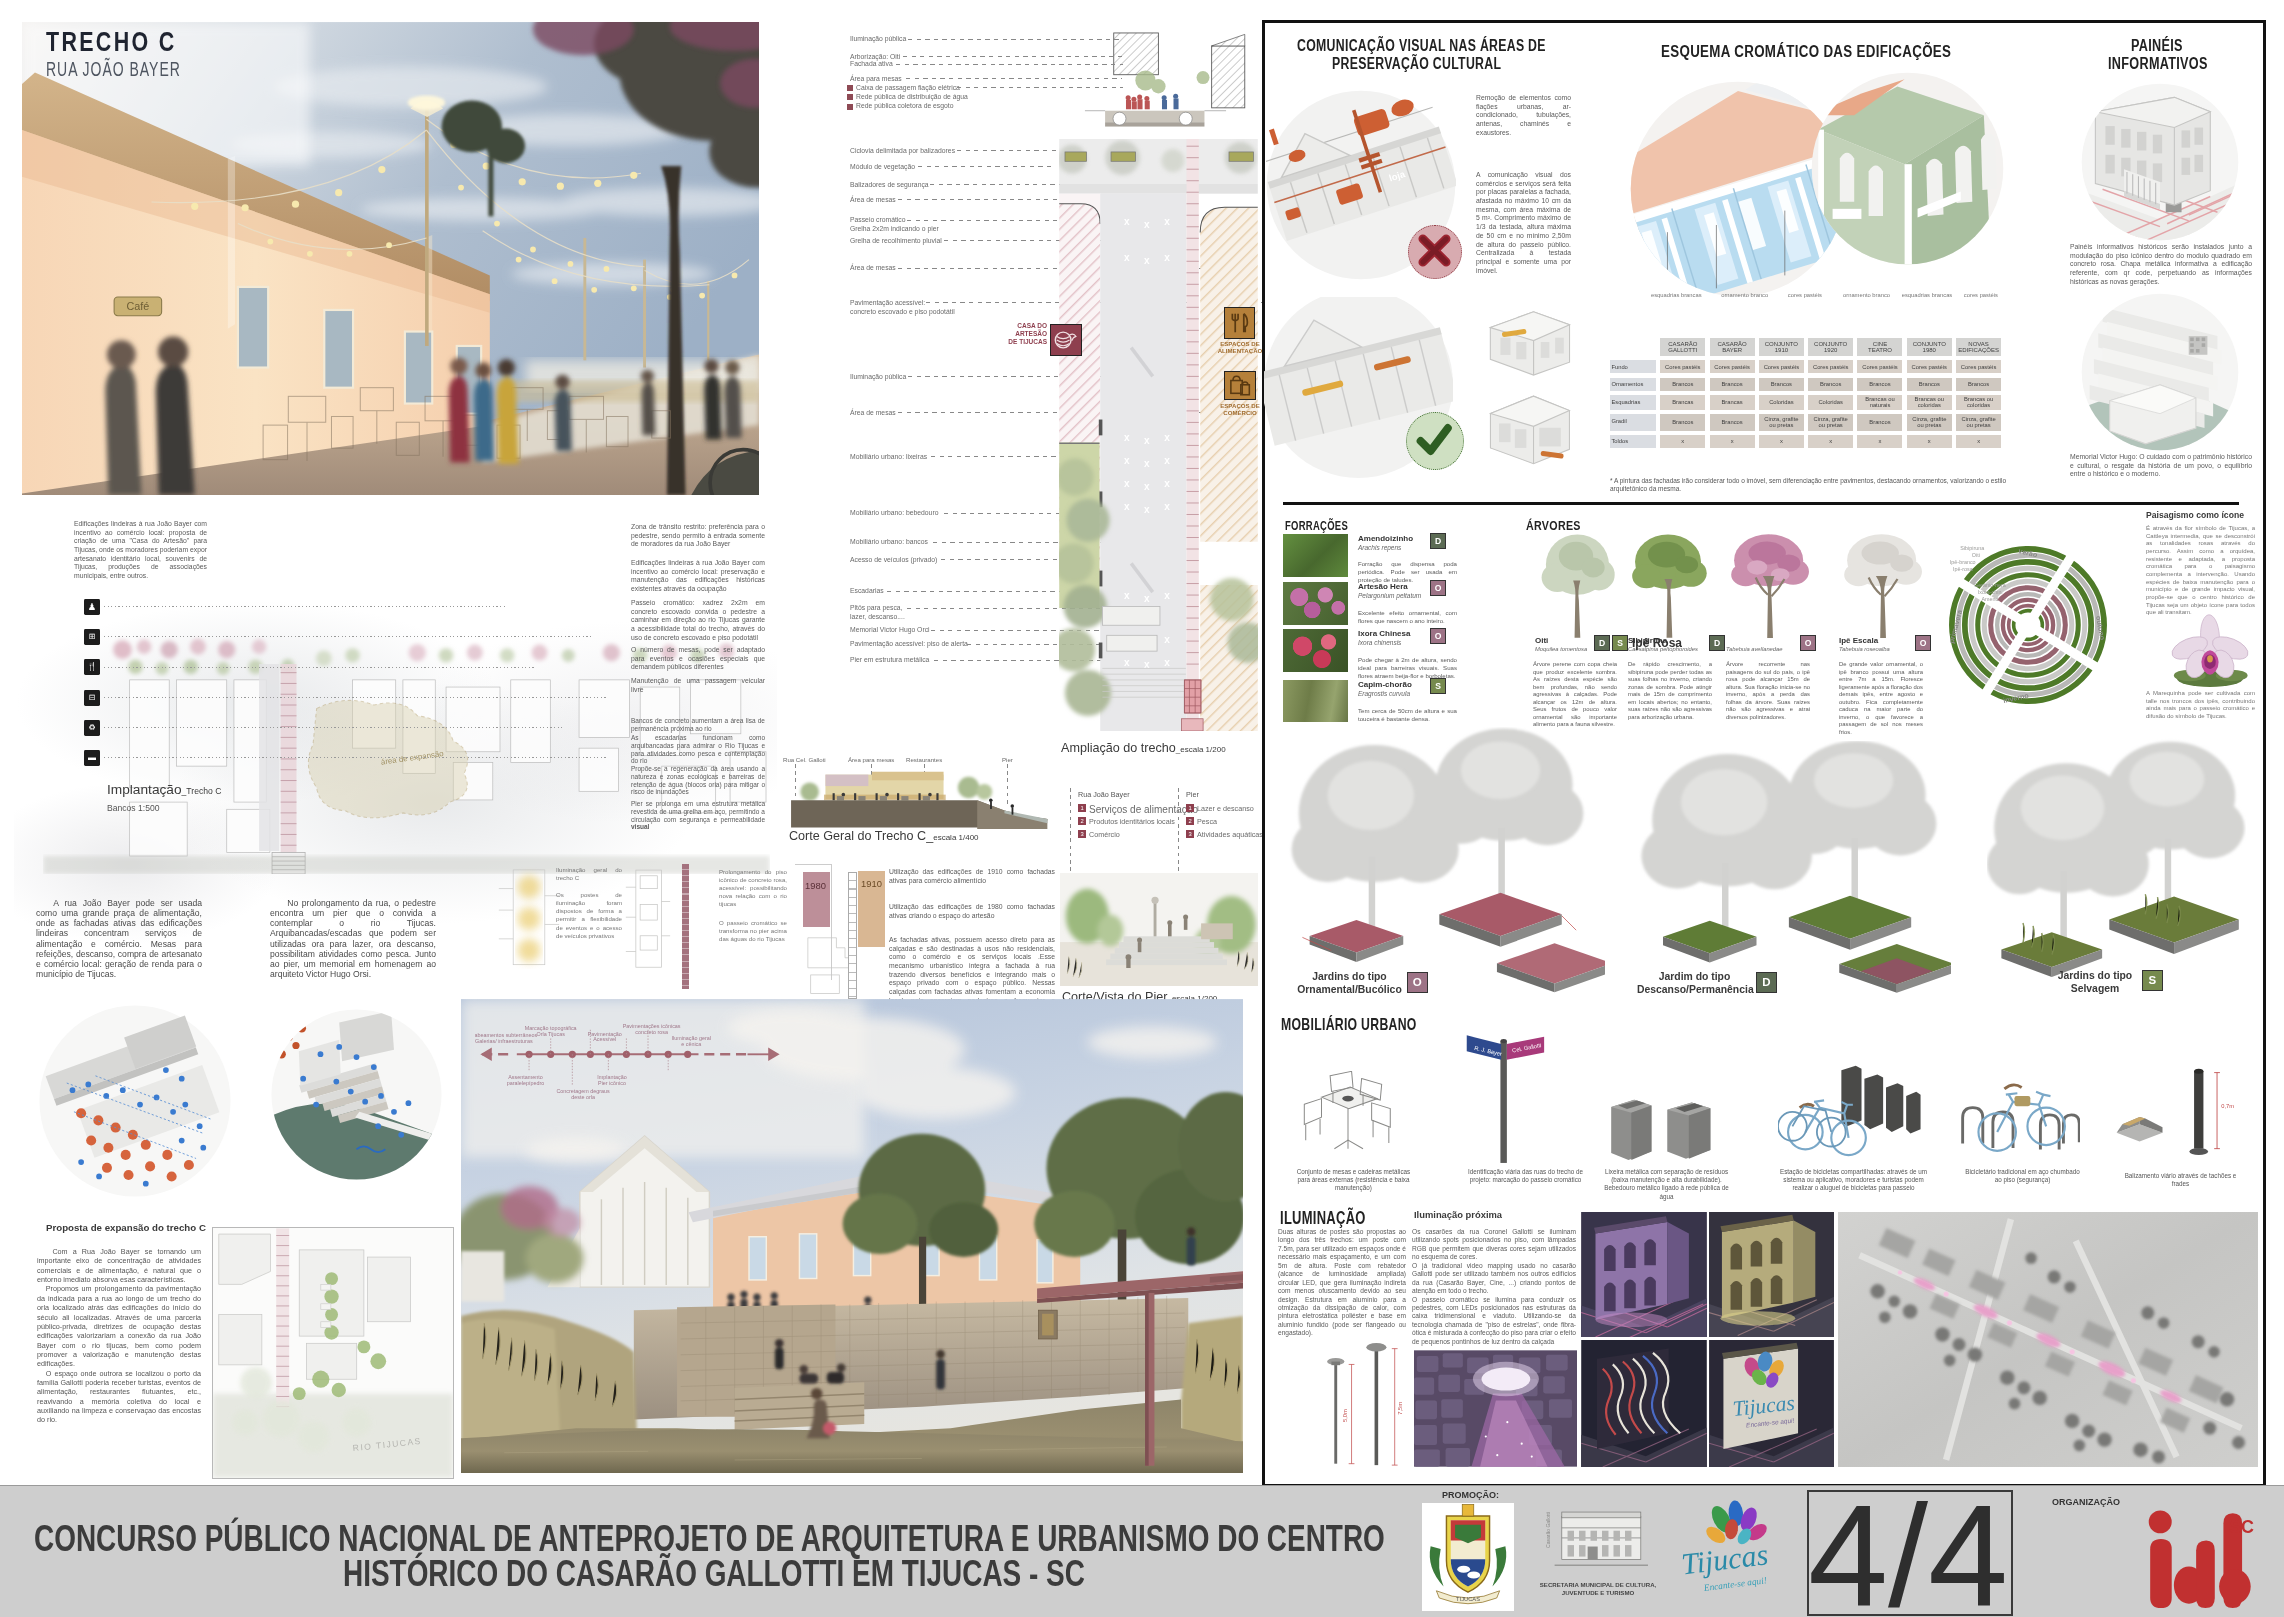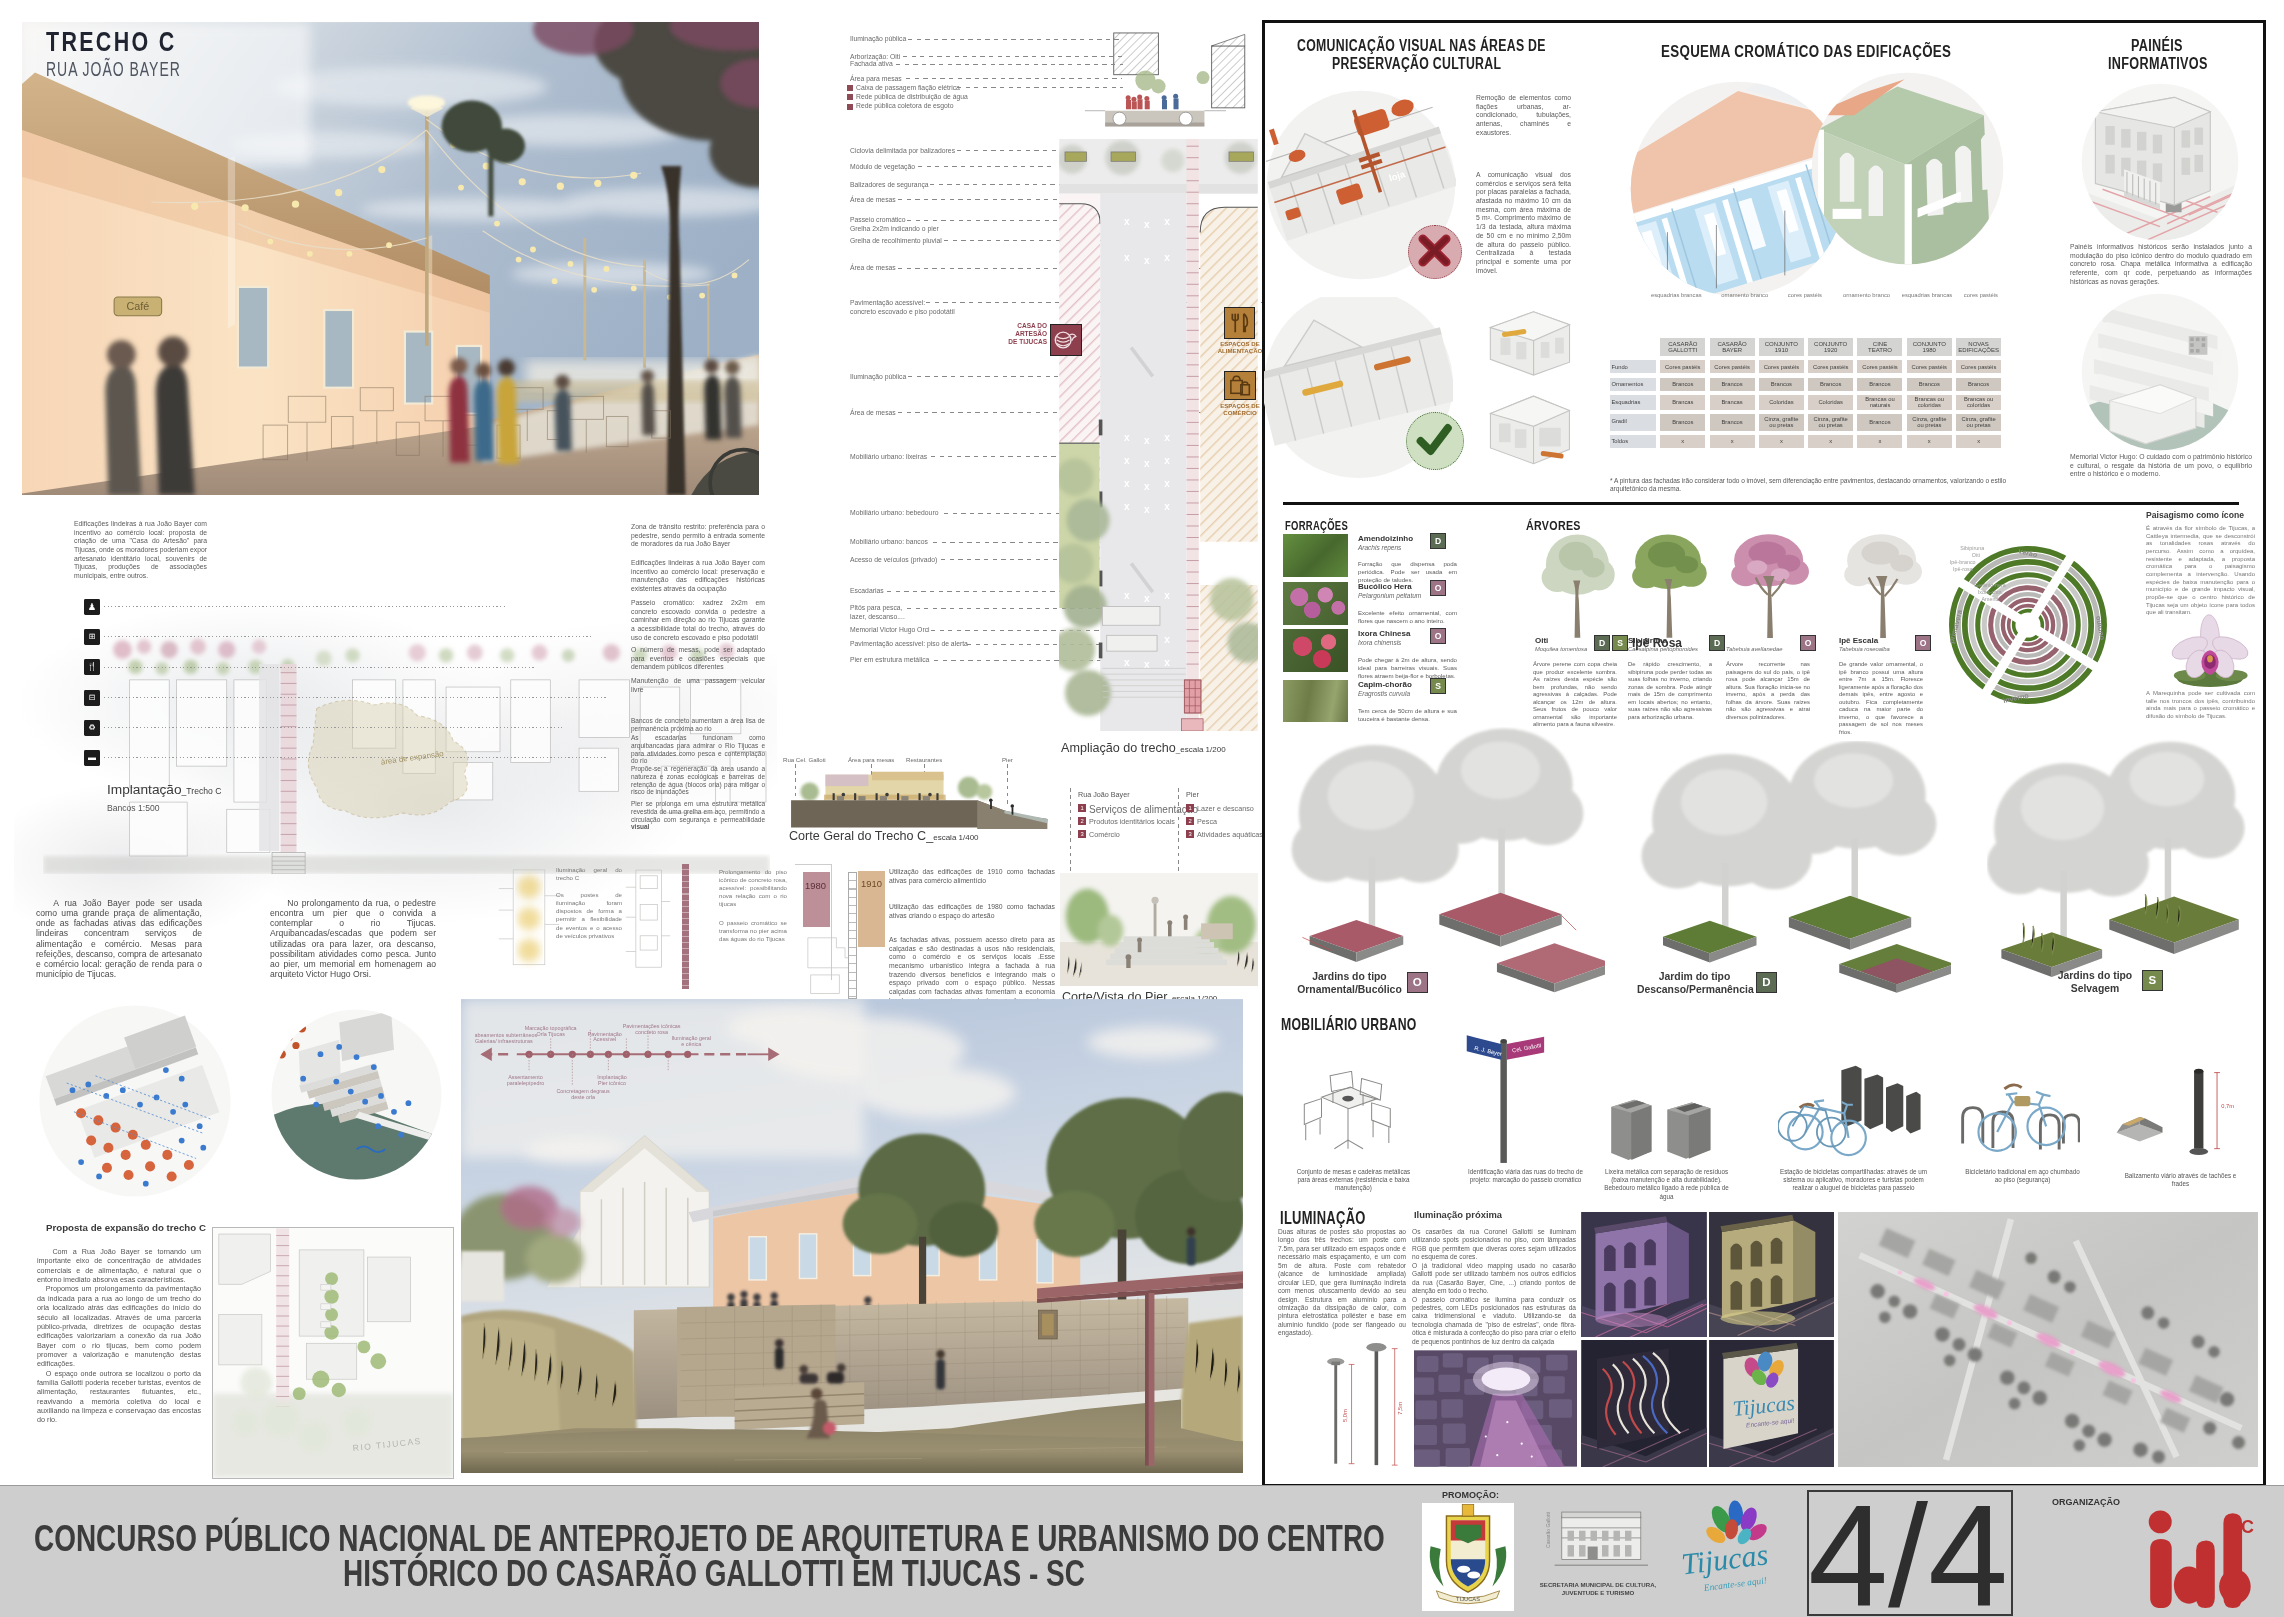--- a/index.html
+++ b/index.html
@@ -1580,21 +1580,21 @@
 <div class="abs" style="left:1358px;top:544px;font-size:6.5px;font-style:italic;color:#666">Arachis repens</div>
 <div class="abs" style="left:1430px;top:533px;width:14.4px;height:14.4px;background:#5c6b54;border:1.1px solid #333;color:#fff;font-weight:bold;font-size:8.6px;text-align:center;line-height:14.4px">D</div>
 <div class="abs p" style="left:1358px;top:560px;width:99px;font-size:6.1px">Forração que dispensa poda periódica. Pode ser usada em proteção de taludes.</div>
 
 <div class="abs" style="left:1283px;top:582px;width:65px;height:43px;background:
 radial-gradient(circle at 25% 35%,#c470a8 0 8.6px,transparent 9.4px),
 radial-gradient(circle at 65% 30%,#cf86b4 0 7.2px,transparent 8px),
 radial-gradient(circle at 45% 65%,#b65e9c 0 8px,transparent 8.6px),
 radial-gradient(circle at 85% 60%,#c470a8 0 6.5px,transparent 7.2px),
 linear-gradient(120deg,#5e7a42,#46602f)"></div>
-<div class="abs" style="left:1358px;top:582px;font-size:8px;font-weight:bold;color:#333">Bucólico Hera</div>
+<div class="abs" style="left:1358px;top:582px;font-size:8px;font-weight:bold;color:#333">Artesão Hera</div>
 <div class="abs" style="left:1358px;top:592px;font-size:6.5px;font-style:italic;color:#666">Pelargonium peltatum</div>
 <div class="abs" style="left:1430px;top:580px;width:14.4px;height:14.4px;background:#9d7386;border:1.1px solid #333;color:#fff;font-weight:bold;font-size:8.6px;text-align:center;line-height:14.4px">O</div>
 <div class="abs p" style="left:1358px;top:609px;width:99px;font-size:6.1px">Excelente efeito ornamental, com flores que nascem o ano inteiro.</div>
 
 <div class="abs" style="left:1283px;top:629px;width:65px;height:43px;background:
 radial-gradient(circle at 30% 40%,#d04868 0 9.4px,transparent 10px),
 radial-gradient(circle at 70% 30%,#e06880 0 7.2px,transparent 8px),
 radial-gradient(circle at 60% 70%,#c83a58 0 8.6px,transparent 9.4px),
 linear-gradient(120deg,#4e6a36,#3a5226)"></div>
 <div class="abs" style="left:1358px;top:629px;font-size:8px;font-weight:bold;color:#333">Ixora Chinesa</div>

